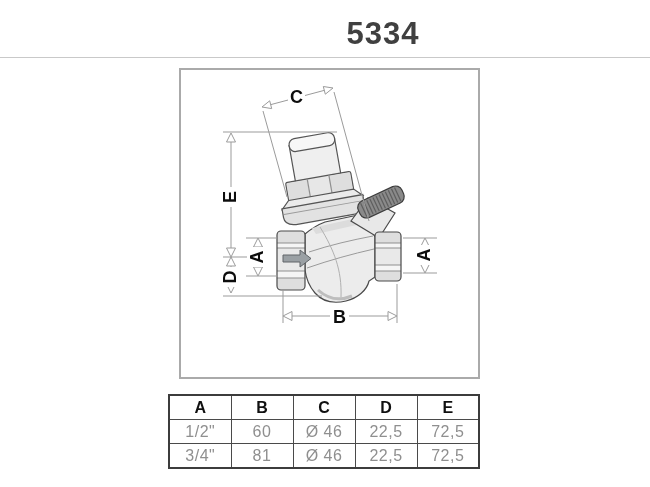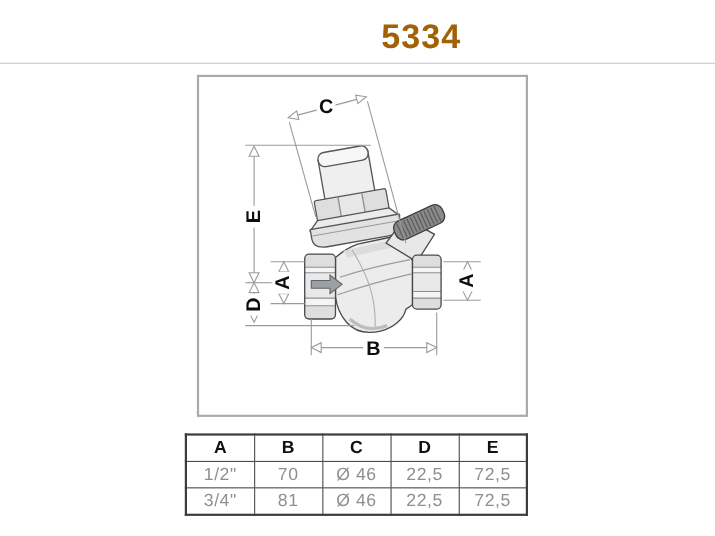--- a/index.html
+++ b/index.html
@@ -2,21 +2,21 @@
 <html><head>
 <meta charset="utf-8">
 <style>
   html,body{margin:0;padding:0;background:#ffffff;}
   .page{
     position:relative;width:650px;height:487px;background:#fff;overflow:hidden;
     font-family:"Liberation Sans",sans-serif;
   }
   .page-title{
     position:absolute;left:308px;top:16px;width:150px;height:34px;
-    text-align:center;font-size:31px;font-weight:bold;color:#a16207;letter-spacing:1px;
+    text-align:center;font-size:31px;font-weight:bold;color:#404040;letter-spacing:1px;
   }
   .header-rule{
     position:absolute;left:0;top:57px;width:650px;height:1px;background:#c9c9c9;
   }
   .diagram-frame{
     position:absolute;left:179px;top:68px;width:297px;height:307px;
     border:2px solid #aaaaaa;background:#ffffff;
   }
   .drawing{position:absolute;left:0;top:0;}
   .dim-table{
@@ -190,21 +190,21 @@
         <th>A</th>
         <th>B</th>
         <th>C</th>
         <th>D</th>
         <th>E</th>
       </tr>
     </thead>
     <tbody>
       <tr>
         <td>1/2"</td>
-        <td>70</td>
+        <td>60</td>
         <td>Ø 46</td>
         <td>22,5</td>
         <td>72,5</td>
       </tr>
       <tr>
         <td>3/4"</td>
         <td>81</td>
         <td>Ø 46</td>
         <td>22,5</td>
         <td>72,5</td>

